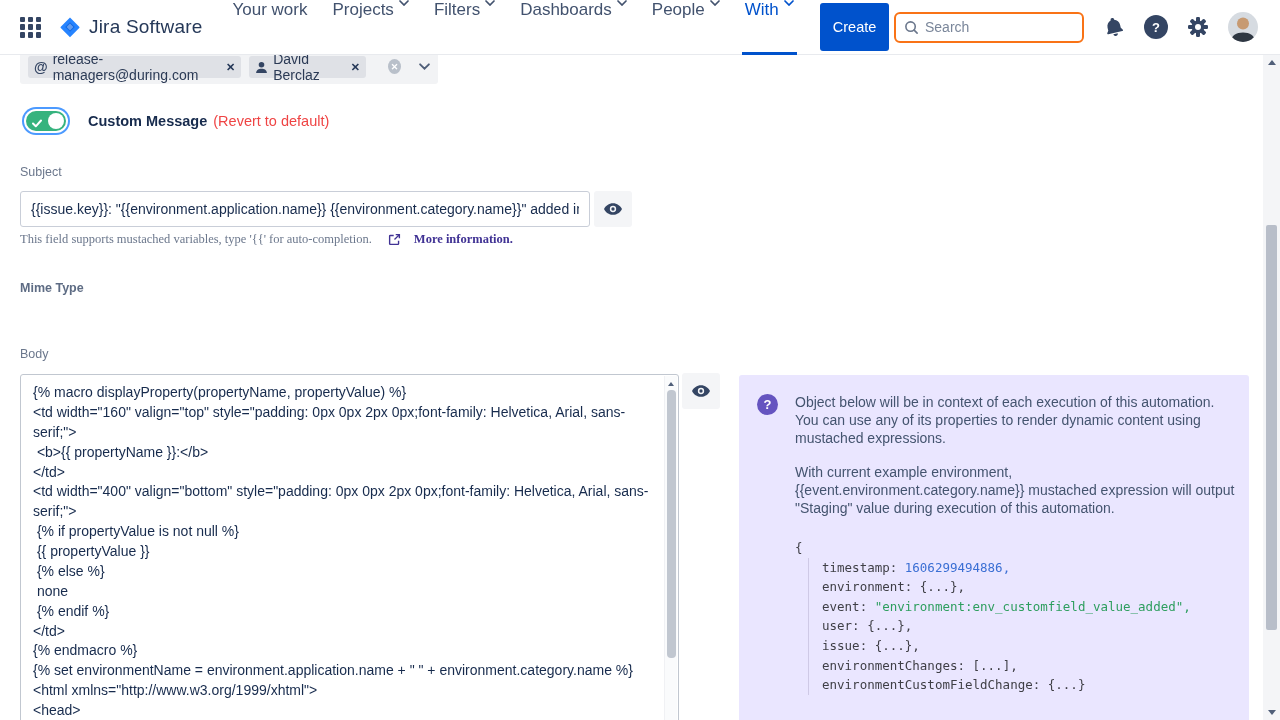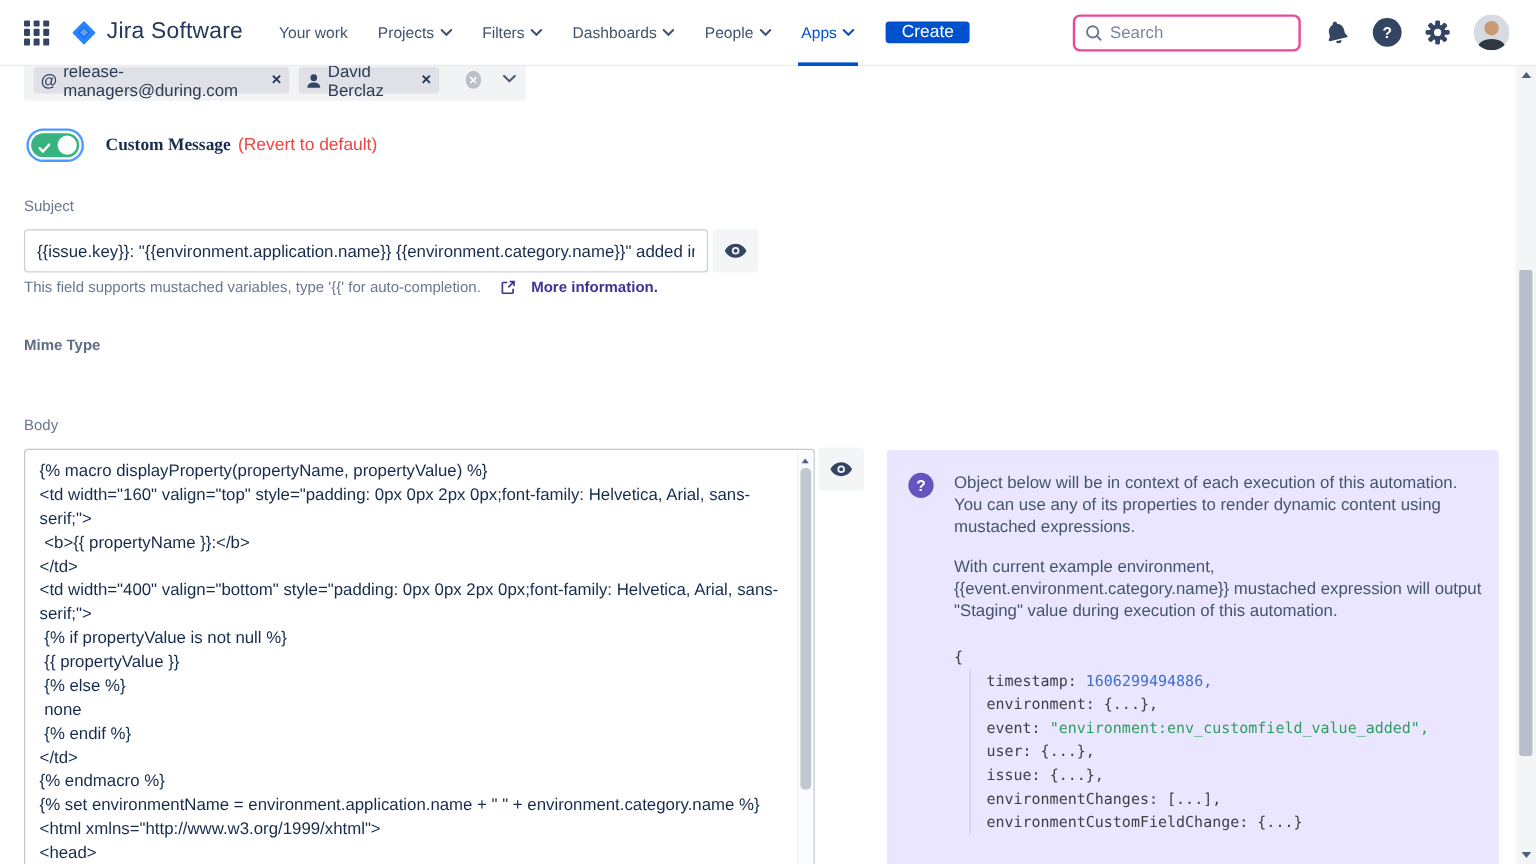--- a/index.html
+++ b/index.html
@@ -8,31 +8,31 @@
 
   
   .header { position:absolute; top:0; left:0; right:0; height:55px; background:#fff;
     border-bottom:1px solid #E8EAEE; display:flex; align-items:center; padding:0 22px 0 20px; z-index:5; }
   .app-grid { width:21px; height:21px; display:grid; grid-template-columns:repeat(3,1fr);
     grid-template-rows:repeat(3,1fr); gap:2.5px; cursor:pointer; flex:none; }
   .app-grid i { background:#344563; border-radius:1px; }
   .logo { display:flex; align-items:center; gap:7px; margin-left:17px; cursor:pointer; flex:none; }
   .logo-text { font-size:19px; font-weight:500; color:#253858; letter-spacing:.2px; }
   .nav { display:flex; align-items:stretch; height:55px; margin-left:30px; column-gap:25px; }
-  .nav-item { display:flex; align-items:center; gap:5px; font-size:13px; font-weight:500;
+  .nav-item { display:flex; align-items:flex-start; gap:5px; font-size:17px; font-weight:500;
     color:#42526E; position:relative; cursor:pointer; white-space:nowrap; }
   .nav-item.active { color:#0052CC; }
   .nav-item.active::after { content:""; position:absolute; left:-3px; right:-3px; bottom:0;
     height:3px; background:#0052CC; }
   .chev { display:inline-flex; }
-  .btn-create { margin-left:26px; height:18px; padding:0 13px; background:#0052CC; color:#fff;
+  .btn-create { margin-left:26px; height:48px; padding:0 13px; background:#0052CC; color:#fff;
     font-size:14.5px; font-weight:500; border:none; border-radius:3px; cursor:pointer; flex:none;
     font-family:"Liberation Sans",sans-serif; }
   .hdr-right { margin-left:auto; display:flex; align-items:center; gap:19px; }
-  .search-box { width:190px; height:31px; border:2px solid #ec4899; border-radius:6px;
+  .search-box { width:190px; height:31px; border:2px solid #f97316; border-radius:6px;
     display:flex; align-items:center; gap:6px; padding:0 8px; background:#fff; }
   .search-box input { border:none; outline:none; width:100%; font-size:14px; color:#172B4D;
     font-family:"Liberation Sans",sans-serif; background:transparent; }
   .search-box input::placeholder { color:#7A869A; }
   .icon-btn { background:none; border:none; cursor:pointer; display:flex; align-items:center;
     justify-content:center; padding:0; }
   .help-circle { width:24px; height:24px; border-radius:50%; background:#344563; color:#fff;
     font-size:13px; font-weight:700; display:flex; align-items:center; justify-content:center; }
   .avatar { width:30px; height:30px; border-radius:50%; overflow:hidden; flex:none; cursor:pointer; }
 
@@ -51,36 +51,36 @@
     font-size:9px; font-weight:700; display:flex; align-items:center; justify-content:center;
     margin-left:14px; margin-bottom:4px; cursor:pointer; }
   .recip-chev { color:#505F79; margin-left:10px; margin-bottom:4px; cursor:pointer; }
 
   .toggle-row { position:absolute; left:22px; top:50px; height:32px; display:flex; align-items:center; }
   .toggle { width:40px; height:20px; border-radius:12px; background:#36B37E; position:relative;
     margin:4px 22px 4px 4px; cursor:pointer; box-shadow:0 0 0 2px #fff, 0 0 0 4px #4C9AFF; border:none; }
   .toggle .knob { position:absolute; right:2px; top:2px; width:16px; height:16px; border-radius:50%;
     background:#fff; }
   .toggle .tick { position:absolute; left:6px; top:5px; }
-  .toggle-label { font-size:14.5px; font-weight:700; color:#172B4D; margin-right:6px;font-family:Liberation Serif, serif; }
+  .toggle-label { font-size:14.5px; font-weight:700; color:#172B4D; margin-right:6px; }
   .revert-link { font-size:14.5px; color:#ef4444; text-decoration:none; cursor:pointer; }
 
   .field-label { position:absolute; left:20px; font-size:12.5px; color:#6B778C; }
   .field-label.bold { font-weight:700; color:#5E6C84; }
 
   .subject-input { position:absolute; left:20px; top:136px; width:570px; height:36px;
     border:1px solid #C9CED8; border-radius:3px; padding:0 10px; font-size:14px; color:#172B4D;
     font-family:"Liberation Sans",sans-serif; outline:none; }
   .eye-btn { position:absolute; width:38px; height:36px; background:#F4F5F7; border:none;
     border-radius:3px; cursor:pointer; display:flex; align-items:center; justify-content:center; }
   #eye-subject { left:594px; top:136px; }
   #eye-body { left:682px; top:318px; }
 
   .helper { position:absolute; left:20px; top:177px; font-size:12.5px; color:#6B778C;
-    display:flex; align-items:center; gap:13px; }
+    display:flex; align-items:center; gap:13px;font-family:Liberation Serif, serif; }
   .more-info { color:#403294; font-weight:700; text-decoration:none; cursor:pointer; }
 
   .select { position:absolute; left:20px; top:229px; width:110px; height:37px; background:#F4F5F7;
     border-radius:3px; display:flex; align-items:center; justify-content:space-between;
     padding:0 12px; font-size:14px; color:#172B4D; cursor:pointer; }
   .select .chev { color:#42526E; }
 
   .body-wrap { position:absolute; left:20px; top:319px; width:659px; height:430px;
     border:1px solid #C1C7D0; border-radius:3px; background:#fff; }
   .body-wrap textarea { width:100%; height:100%; border:none; outline:none; resize:none;
@@ -175,21 +175,21 @@
     </a>
     <a class="nav-item">
       <span>People</span>
       <span class="chev">
           <svg width="10" height="6" viewBox="0 0 10 6">
             <path d="M1 1l4 4 4-4" stroke="currentColor" stroke-width="1.7" fill="none" stroke-linecap="round"></path>
           </svg>
         </span>
     </a>
     <a class="nav-item active">
-      <span>Apps</span>
+      <span>With</span>
       <span class="chev">
           <svg width="10" height="6" viewBox="0 0 10 6">
             <path d="M1 1l4 4 4-4" stroke="currentColor" stroke-width="1.7" fill="none" stroke-linecap="round"></path>
           </svg>
         </span>
     </a>
   </nav>
   <button class="btn-create">Create</button>
   <div class="hdr-right">
     <div class="search-box">

